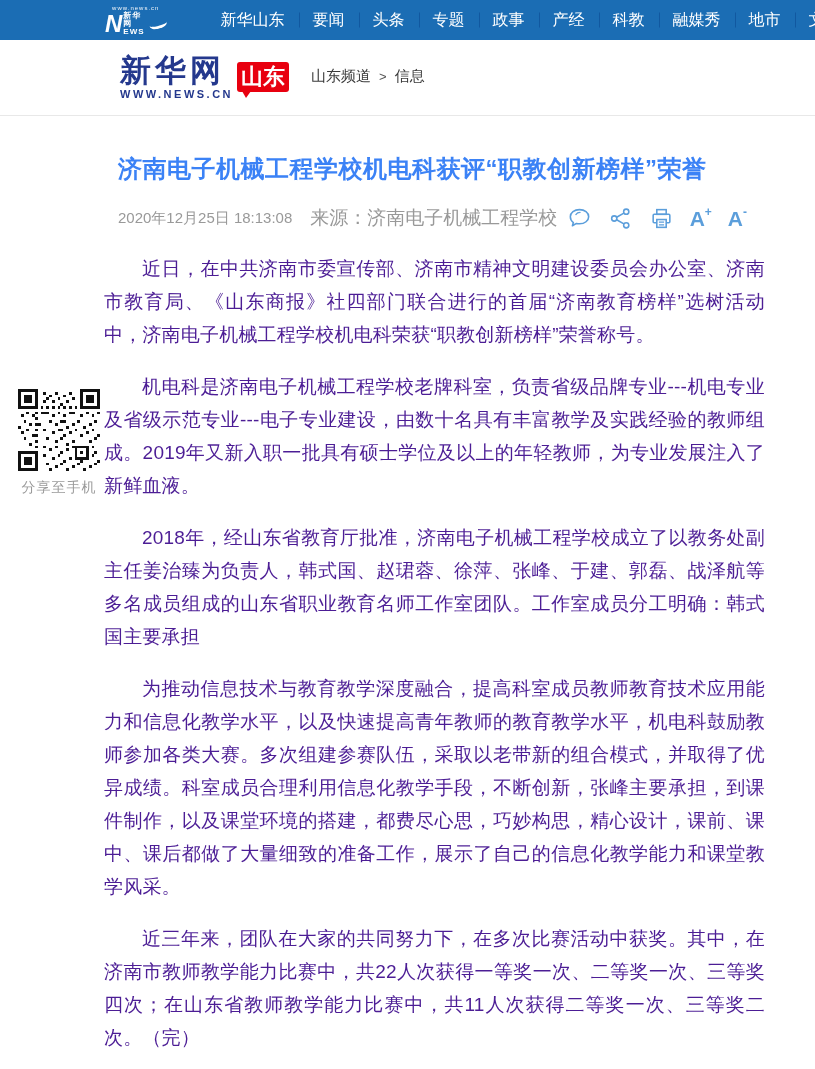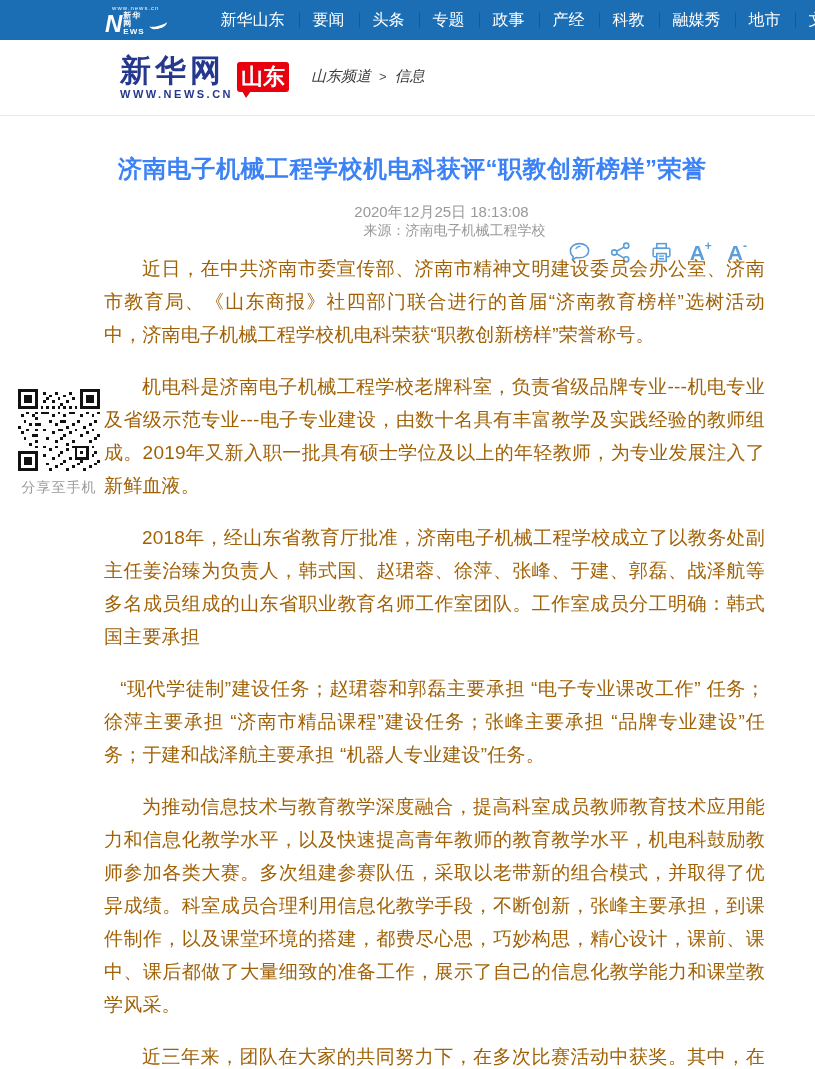--- a/index.html
+++ b/index.html
@@ -40,39 +40,39 @@
   .brand-url{font-size:11px;font-weight:bold;letter-spacing:2.5px;margin-top:3px;}
   .region-tag{
     position:relative;background:#e8000f;color:#fff;font-size:22px;font-weight:bold;
     padding:4px 4px;border-radius:3px;margin-left:4px;margin-bottom:8px;line-height:1;
   }
   .region-tag::after{
     content:"";position:absolute;left:5px;bottom:-6px;
     border-left:4px solid transparent;border-right:5px solid transparent;border-top:7px solid #e8000f;
   }
   .breadcrumb{margin-left:22px;font-size:15px;color:#3a3a3a;display:flex;align-items:center;margin-bottom:2px;}
-  .breadcrumb a{color:#3a3a3a;text-decoration:none;cursor:pointer;font-style:italic;}
+  .breadcrumb a{color:#3a3a3a;text-decoration:none;cursor:pointer;}
   .breadcrumb .bc-sep{margin:0 8px;color:#555;font-size:13px;}
   
   .article{margin-left:104px;width:661px;box-sizing:border-box;}
   .article-title{
     font-size:24px;font-weight:bold;color:#3b82f6;margin:36px 0 0 0;
     padding-left:14px;line-height:34px;letter-spacing:.5px;
   }
-  .meta-row{display:flex;align-items:center;padding-left:14px;margin-top:17px;height:30px;flex-direction:column;}
+  .meta-row{display:flex;align-items:center;padding-left:14px;margin-top:17px;height:30px;}
   .meta-date{font-size:15px;color:#999;}
-  .meta-source{font-size:14px;color:#999;margin-left:26px;}
+  .meta-source{font-size:19px;color:#999;margin-left:18px;}
   .tools{margin-left:auto;display:flex;align-items:center;gap:16px;padding-right:18px;}
   .tool{cursor:pointer;display:flex;align-items:flex-start;color:#5b9edb;}
   .tool svg{display:block;}
   .tool-a{font-size:21px;font-weight:bold;line-height:1;color:#5b9edb;}
   .tool-a sup{font-size:12px;font-weight:bold;line-height:1;position:relative;top:-2px;}
   .body-text{margin-top:6px;}
   .body-text p{
-    font-size:19px;color:#a16207;line-height:33px;margin:19px 0;
+    font-size:19px;color:#4c1d95;line-height:33px;margin:19px 0;
     text-align:justify;text-indent:2em;letter-spacing:.2px;
   }
   .body-text p.quote-start{text-indent:.85em;}
   
   .share-box{position:absolute;left:18px;top:389px;width:82px;text-align:center;}
   .share-box svg{display:block;width:82px;height:82px;}
   .share-label{font-size:14px;color:#9a9a9a;margin-top:8px;letter-spacing:1px;}
 </style>
 </head>
 <body>
@@ -157,21 +157,20 @@
           <span>A</span>
           <sup>-</sup>
         </span>
     </div>
   </div>
 
   <div class="body-text">
     <p>近日，在中共济南市委宣传部、济南市精神文明建设委员会办公室、济南市教育局、《山东商报》社四部门联合进行的首届“济南教育榜样”选树活动中，济南电子机械工程学校机电科荣获“职教创新榜样”荣誉称号。</p>
     <p>机电科是济南电子机械工程学校老牌科室，负责省级品牌专业---机电专业及省级示范专业---电子专业建设，由数十名具有丰富教学及实践经验的教师组成。2019年又新入职一批具有硕士学位及以上的年轻教师，为专业发展注入了新鲜血液。</p>
     <p>2018年，经山东省教育厅批准，济南电子机械工程学校成立了以教务处副主任姜治臻为负责人，韩式国、赵珺蓉、徐萍、张峰、于建、郭磊、战泽航等多名成员组成的山东省职业教育名师工作室团队。工作室成员分工明确：韩式国主要承担</p>
-    <p class="quote-start">“现代学徒制”建设任务；赵珺蓉和郭磊主要承担 “电子专业课改工作” 任务；徐萍主要承担 “济南市精品课程”建设任务；张峰主要承担 “品牌专业建设”任务；于建和战泽航主要承担 “机器人专业建设”任务。</p>
     <p>为推动信息技术与教育教学深度融合，提高科室成员教师教育技术应用能力和信息化教学水平，以及快速提高青年教师的教育教学水平，机电科鼓励教师参加各类大赛。多次组建参赛队伍，采取以老带新的组合模式，并取得了优异成绩。科室成员合理利用信息化教学手段，不断创新，张峰主要承担，到课件制作，以及课堂环境的搭建，都费尽心思，巧妙构思，精心设计，课前、课中、课后都做了大量细致的准备工作，展示了自己的信息化教学能力和课堂教学风采。</p>
     <p>近三年来，团队在大家的共同努力下，在多次比赛活动中获奖。其中，在济南市教师教学能力比赛中，共22人次获得一等奖一次、二等奖一次、三等奖四次；在山东省教师教学能力比赛中，共11人次获得二等奖一次、三等奖二次。（完）</p>
   </div>
 </main>
 
 <aside class="share-box">
   <svg viewBox="0 0 29 29" shape-rendering="crispEdges">
     <rect width="29" height="29" fill="#fff"></rect>
     <g fill="#111">
       <rect width="7" height="7"></rect>

